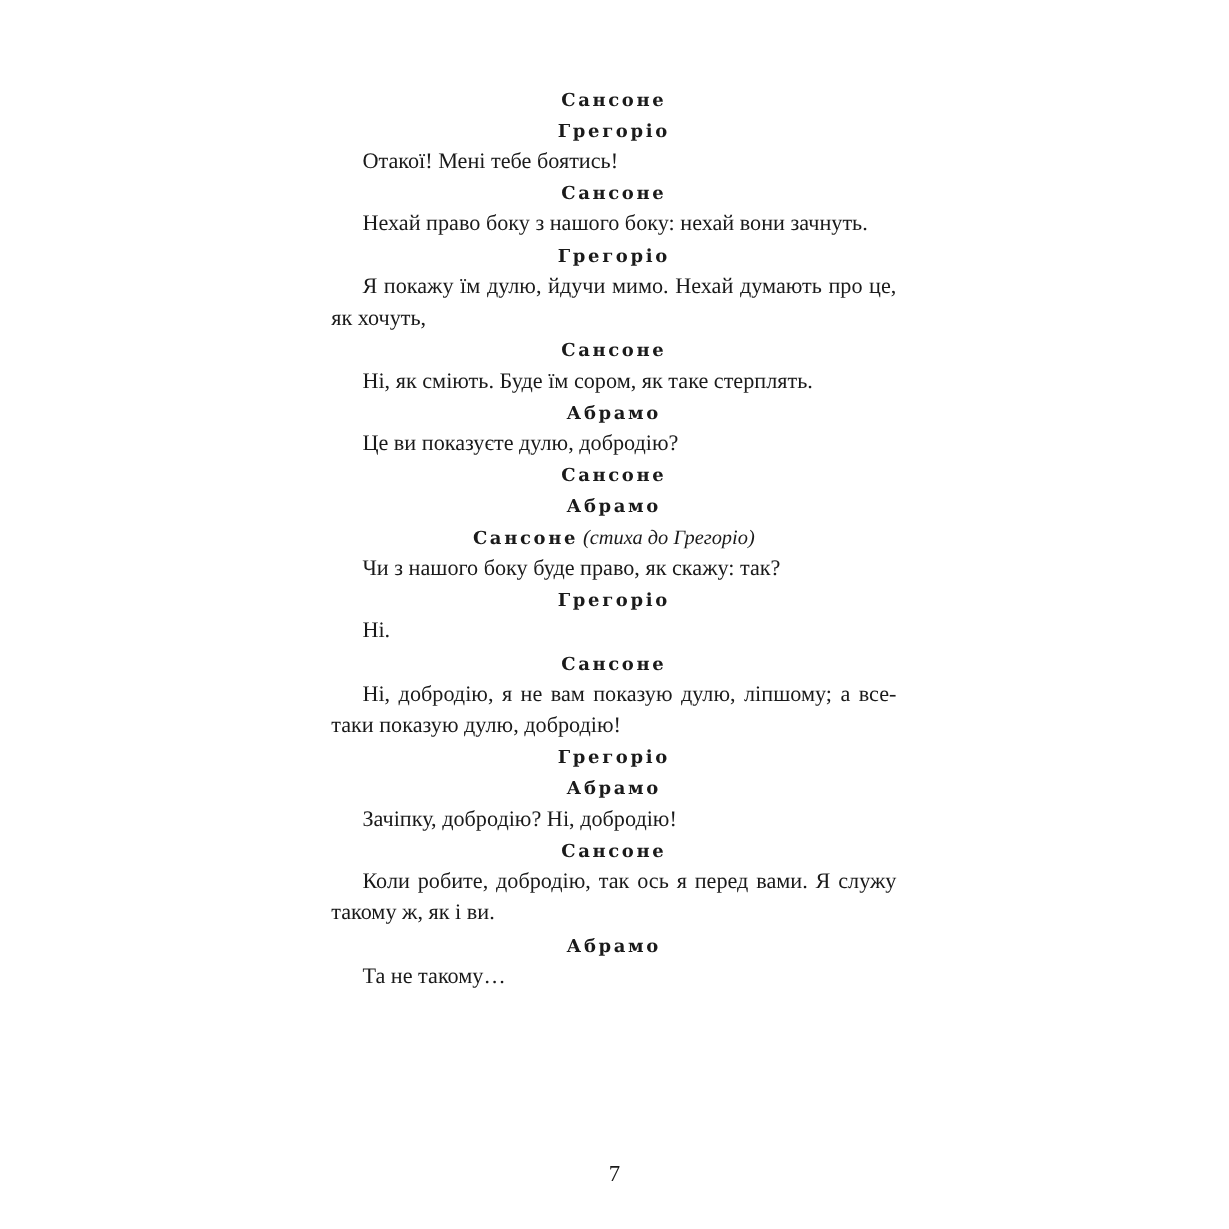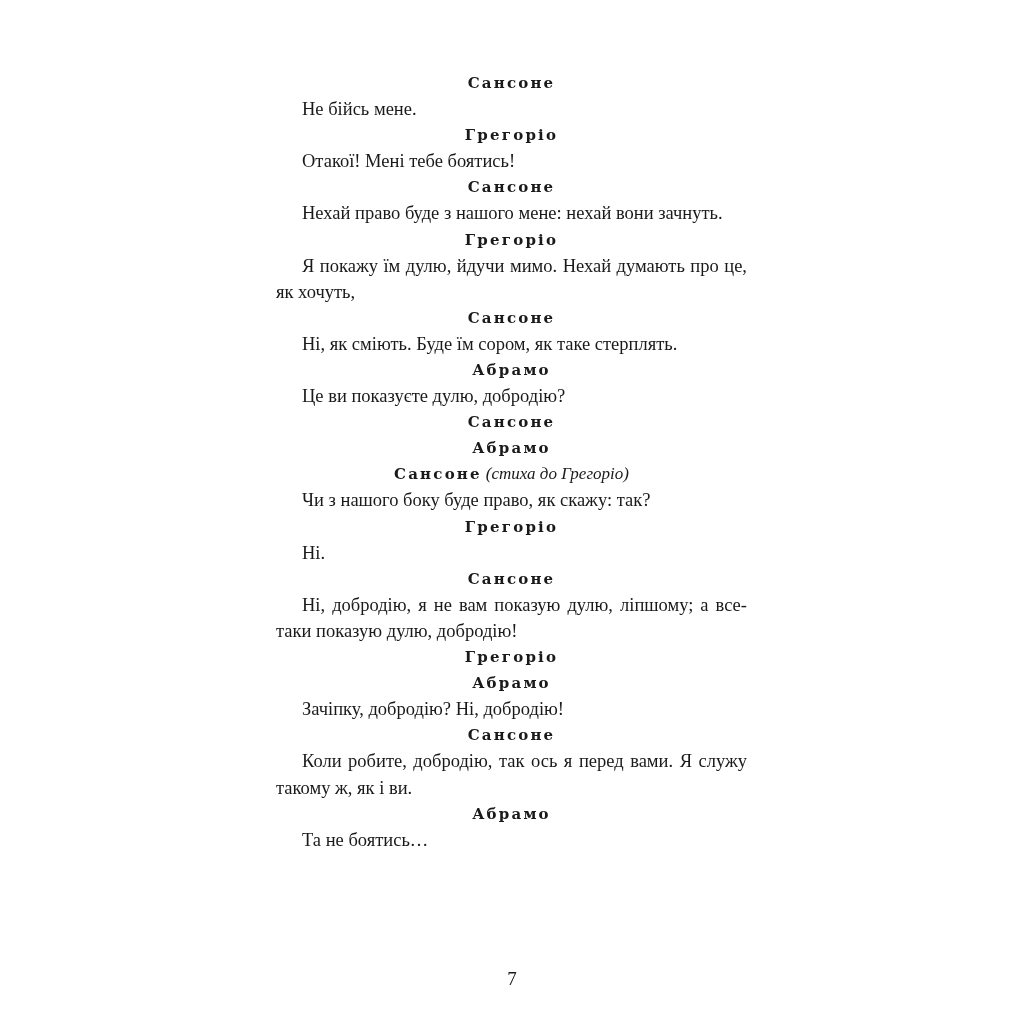--- a/index.html
+++ b/index.html
@@ -49,29 +49,28 @@
     font-size: 19px;
     color: #1a1a1a;
   }
 </style>
 </head>
 <body>
 
 <div class="page">
   <div class="entry">
     <div class="speaker">Сансоне</div>
-    <p class="line">Не бійсь мене.</p>
   </div>
   <div class="entry">
     <div class="speaker">Грегоріо</div>
     <p class="line">Отакої! Мені тебе боятись!</p>
   </div>
   <div class="entry">
     <div class="speaker">Сансоне</div>
-    <p class="line">Нехай право буде з нашого мене: нехай вони зачнуть.</p>
+    <p class="line">Нехай право боку з нашого боку: нехай вони зачнуть.</p>
   </div>
   <div class="entry">
     <div class="speaker">Грегоріо</div>
     <p class="line">Я покажу їм дулю, йдучи мимо. Нехай думають про це, як хочуть,</p>
   </div>
   <div class="entry">
     <div class="speaker">Сансоне</div>
     <p class="line">Ні, як сміють. Буде їм сором, як таке стерплять.</p>
   </div>
   <div class="entry">
@@ -102,17 +101,17 @@
   <div class="entry">
     <div class="speaker">Абрамо</div>
     <p class="line">Зачіпку, добродію? Ні, добродію!</p>
   </div>
   <div class="entry">
     <div class="speaker">Сансоне</div>
     <p class="line">Коли робите, добродію, так ось я перед вами. Я служу такому ж, як і ви.</p>
   </div>
   <div class="entry">
     <div class="speaker">Абрамо</div>
-    <p class="line">Та не боятись…</p>
+    <p class="line">Та не такому…</p>
   </div>
 </div>
 
 <div class="page-number">7</div>
 
 </body></html>

